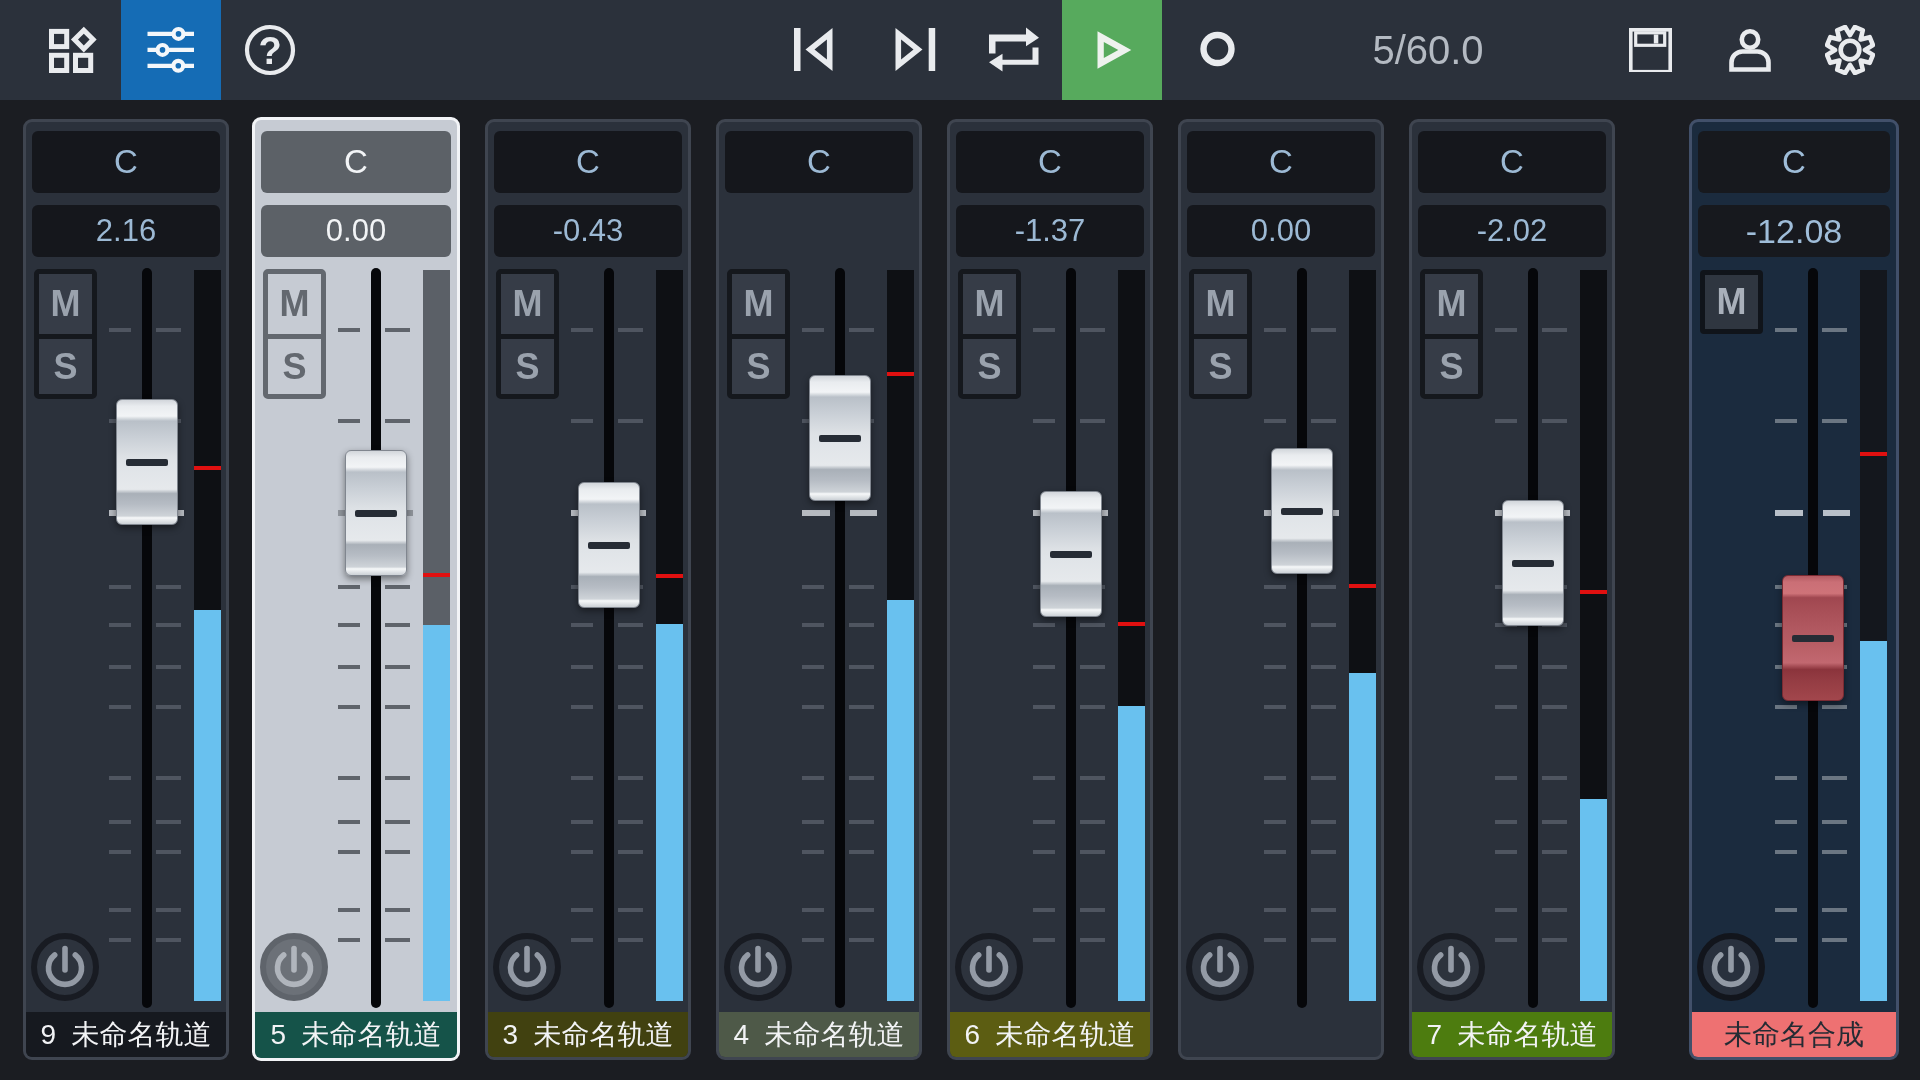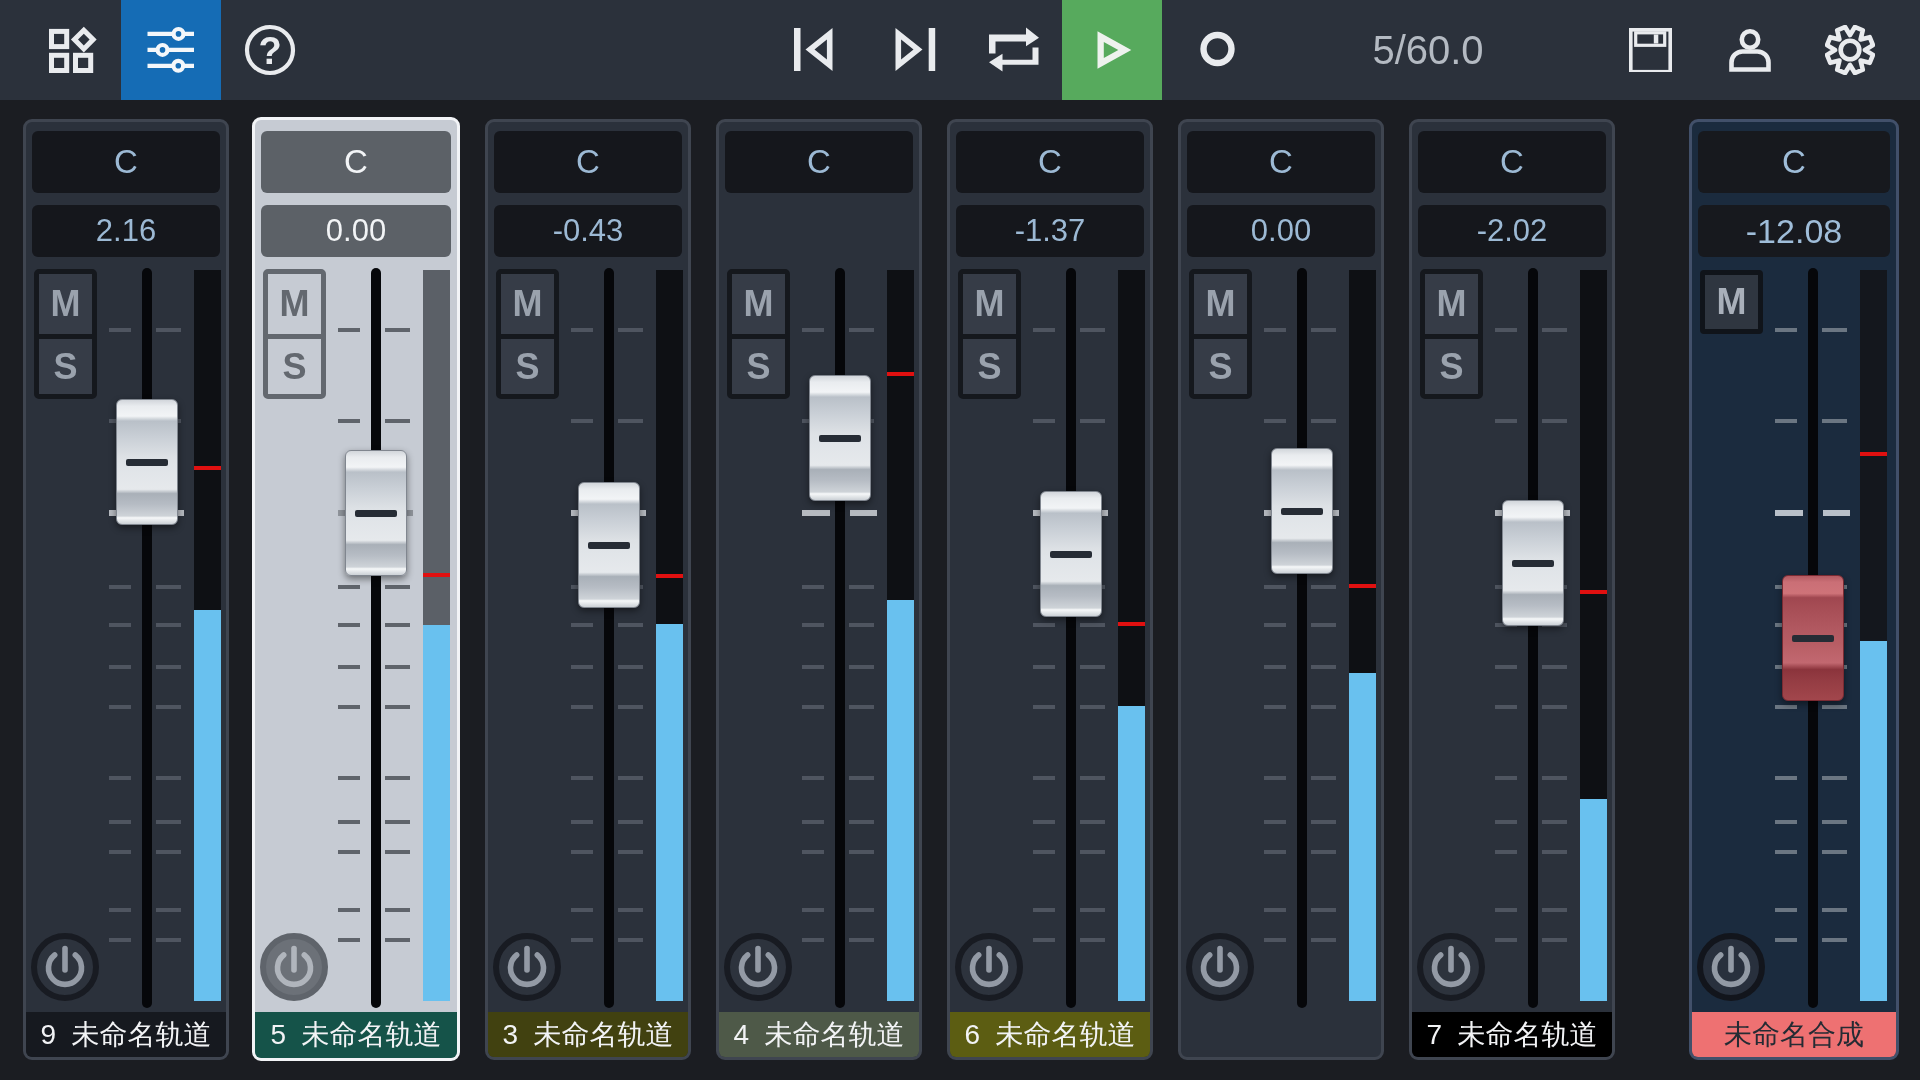--- a/index.html
+++ b/index.html
@@ -376,21 +376,21 @@
     <div style="position:absolute;left:168px;top:148px;width:27px;height:731px;background:#0e1014;"></div>
     <div style="position:absolute;left:168px;top:677px;width:27px;height:202px;background:#69c1ef;"></div>
     <div style="position:absolute;left:168px;top:468px;width:27px;height:4px;background:#e01010;"></div>
     <div style="position:absolute;left:90px;top:378px;width:62px;height:126px;background:linear-gradient(180deg,#d2d6db 0%,#e9ecef 5%,#f2f4f6 13%,#b9c0c8 17%,#c9cfd6 30%,#dde1e5 46%,#e0e4e8 54%,#e6e9ec 72%,#a9b0b8 75.5%,#b6bcc4 84%,#ced3d8 93.5%,#f6f8f9 95%,#ccd1d6 100%);border:1px solid #80868f;border-radius:6px;box-sizing:border-box;box-shadow:0 3px 7px rgba(0,0,0,0.45);"></div>
     <div style="position:absolute;left:100px;top:438px;width:42px;height:7px;background:#262c35;border-radius:2px;"></div>
     <svg style="position:absolute;left:5px;top:811px;" width="68" height="68" viewBox="0 0 68 68">
       <circle cx="34" cy="34" r="31" fill="#2d333d" stroke="#181b22" stroke-width="6"></circle>
       <path d="M 23.7 22 A 16.5 16.5 0 1 0 44.3 22" fill="none" stroke="#939aa5" stroke-width="5.6" stroke-linecap="round"></path>
       <line x1="34" y1="15.5" x2="34" y2="37" stroke="#939aa5" stroke-width="5.6" stroke-linecap="round"></line>
     </svg>
-    <div style="position:absolute;left:0;top:890px;width:200px;height:45px;background:#000000;color:#f2f3f5;border-radius:0 0 6px 6px;display:flex;align-items:center;justify-content:center;font-size:28px;white-space:pre;">7  未命名轨道</div>
+    <div style="position:absolute;left:0;top:890px;width:200px;height:45px;background:#4d7c0f;color:#f2f3f5;border-radius:0 0 6px 6px;display:flex;align-items:center;justify-content:center;font-size:28px;white-space:pre;">7  未命名轨道</div>
   </div>
 <div style="position:absolute;left:1689px;top:119px;width:210px;height:941px;background:#1b2b3e;border:3px solid #42506a;border-radius:9px;box-sizing:border-box;">
     <div class="bx" style="left:6px;top:9px;width:192px;height:62px;background:#17191e;color:#9fbdd9;">C</div>
     <div class="bx" style="left:6px;top:83px;width:192px;height:52px;background:#17191e;color:#9fbdd9;font-size:34px;">-12.08</div>
     <div class="ms" style="left:8px;top:148px;width:63px;height:64px;background:#2f3640;border:5px solid #10141a;color:#a9b0ba;">M</div>
     <div style="position:absolute;left:83px;top:206px;width:22px;height:4px;background:#6b7682;"></div>
     <div style="position:absolute;left:130px;top:206px;width:25px;height:4px;background:#6b7682;"></div>
     <div style="position:absolute;left:83px;top:297px;width:22px;height:4px;background:#6b7682;"></div>
     <div style="position:absolute;left:130px;top:297px;width:25px;height:4px;background:#6b7682;"></div>
     <div style="position:absolute;left:83px;top:463px;width:22px;height:4px;background:#6b7682;"></div>

